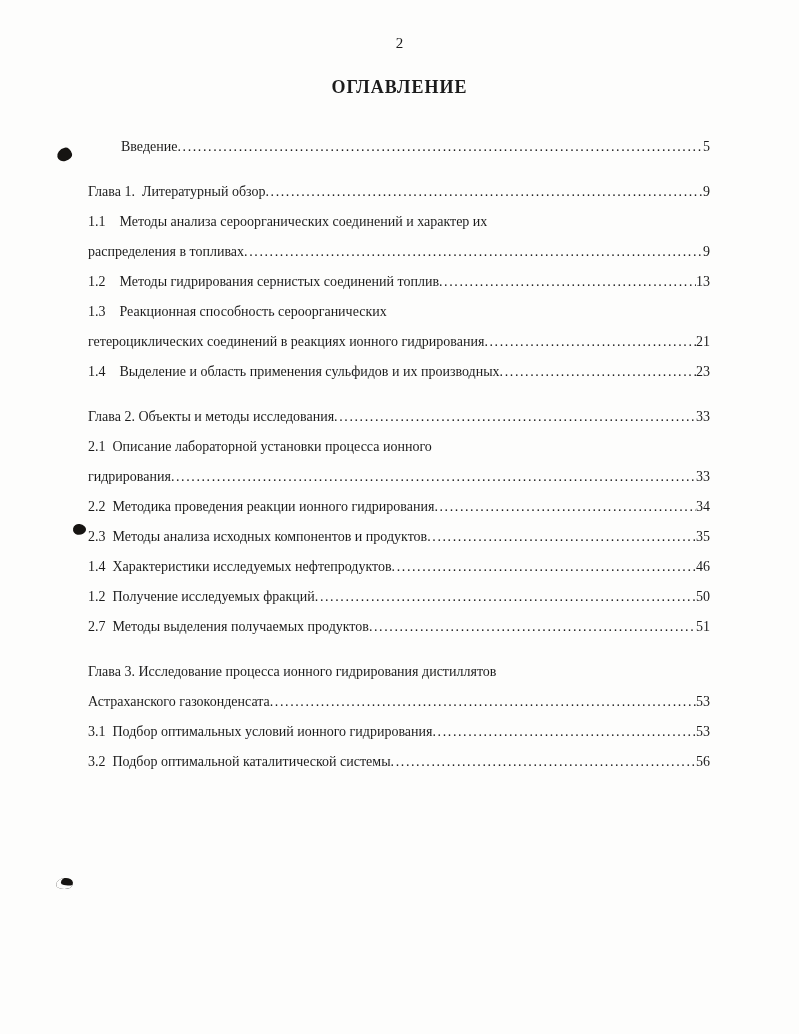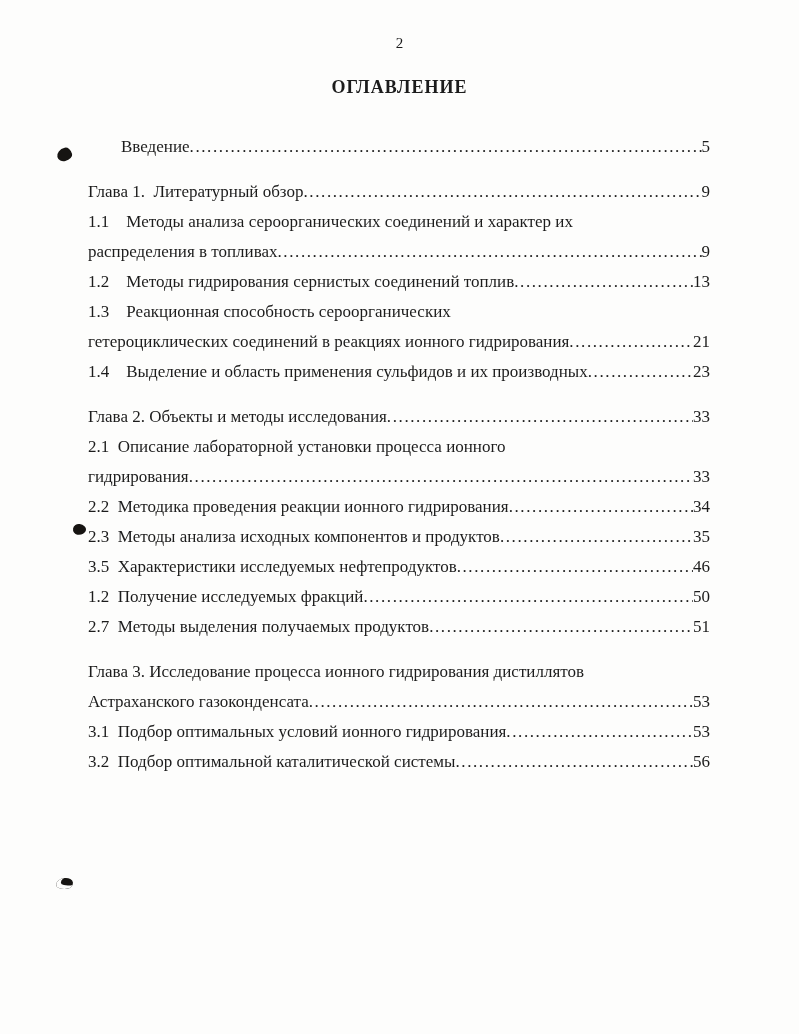--- a/index.html
+++ b/index.html
@@ -24,21 +24,21 @@
   .doc-title {
     margin-top: 24px;
     text-align: center;
     font-weight: bold;
     font-size: 18px;
     line-height: 22px;
     letter-spacing: 1px;
   }
   .toc {
     margin: 0 89px 0 88px;
-    font-size: 17px;
+    font-size: 14px;
   }
   .entry { margin: 0; }
   .entry.first { margin-top: 34px; }
   .entry.indent { padding-left: 33px; }
   .entry.gap { margin-top: 15px; }
   .line {
     display: flex;
     align-items: baseline;
     line-height: 30px;
   }
@@ -161,21 +161,21 @@
       <div class="line">
         <span class="t">2.3  Методы анализа исходных компонентов и продуктов</span>
         <span class="leader"></span>
         <span class="pg">35</span>
       </div>
     </div>
 
 
     <div class="entry">
       <div class="line">
-        <span class="t">3.5  Характеристики исследуемых нефтепродуктов</span>
+        <span class="t">1.4  Характеристики исследуемых нефтепродуктов</span>
         <span class="leader"></span>
         <span class="pg">46</span>
       </div>
     </div>
 
     <div class="entry">
       <div class="line">
         <span class="t">1.2  Получение исследуемых фракций</span>
         <span class="leader"></span>
         <span class="pg">50</span>

